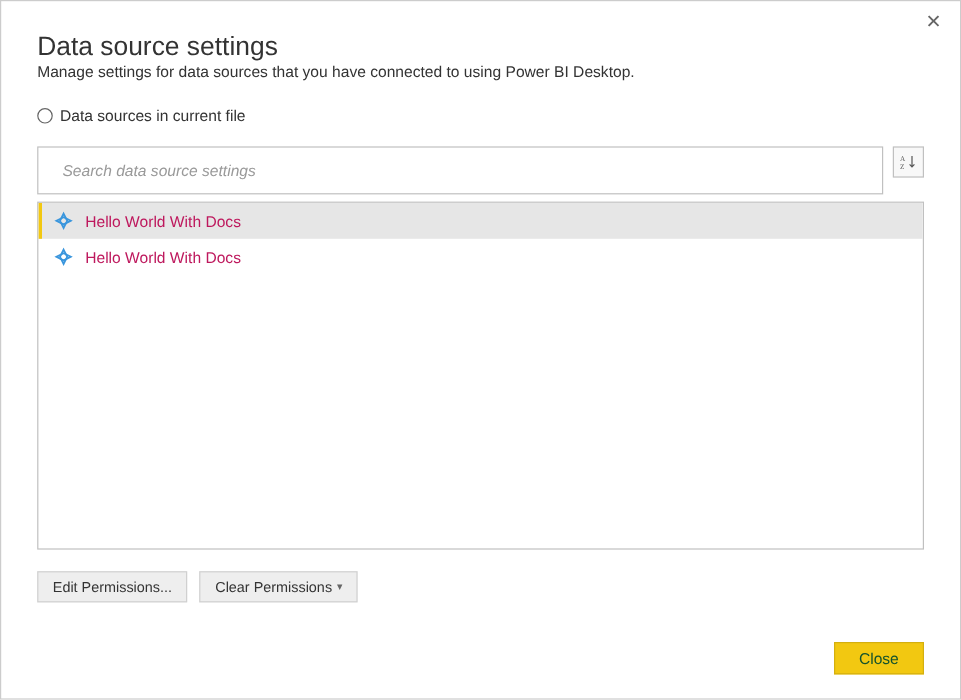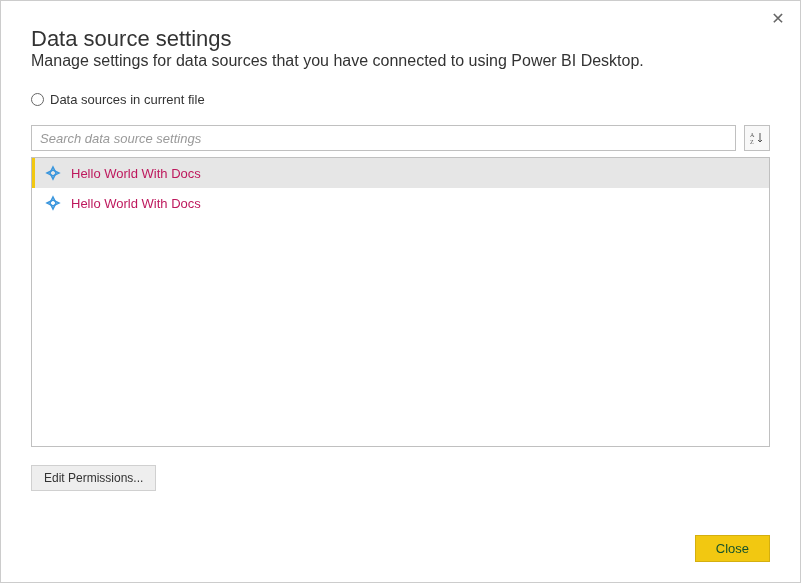--- a/index.html
+++ b/index.html
@@ -31,21 +31,21 @@
       text-align: center;
       line-height: 20px;
     }
     .title {
       font-size: 22px;
       font-weight: 300;
       color: #333;
       margin-top: 5px;
     }
     .subtitle {
-      font-size: 16px;
+      font-size: 13px;
       color: #333;
       margin-bottom: 22px;
     }
     .radio-row {
       display: flex;
       gap: 30px;
       margin-bottom: 18px;
       align-items: center;
     }
     .radio-option {
@@ -77,26 +77,26 @@
     }
     .search-row {
       display: flex;
       gap: 8px;
       margin-bottom: 6px;
       align-items: stretch;
     }
     .search-input {
       flex: 1;
       border: 1px solid #c0c0c0;
-      padding: 4px 8px;
+      padding: 4px 20px;
       font-size: 13px;
       font-style: italic;
       color: #888;
       font-family: inherit;
-      height: 26px;
+      height: 40px;
     }
     .search-input::placeholder {
       color: #999;
       font-style: italic;
     }
     .sort-btn {
       width: 26px;
       height: 26px;
       border: 1px solid #c0c0c0;
       background: #f8f8f8;
@@ -216,17 +216,21 @@
       </svg>
     </span>
     <span>Hello World With Docs</span>
   </div>
 </div>
 
 <div class="button-row">
   <button class="btn">
     <span>Edit Permissions...</span>
   </button>
+  <button class="btn">
+    <span>Clear Permissions</span>
+    <span class="chev">▾</span>
+  </button>
 </div>
 
 <div class="footer">
   <button class="btn-primary">Close</button>
 </div>
 
 </body></html>

